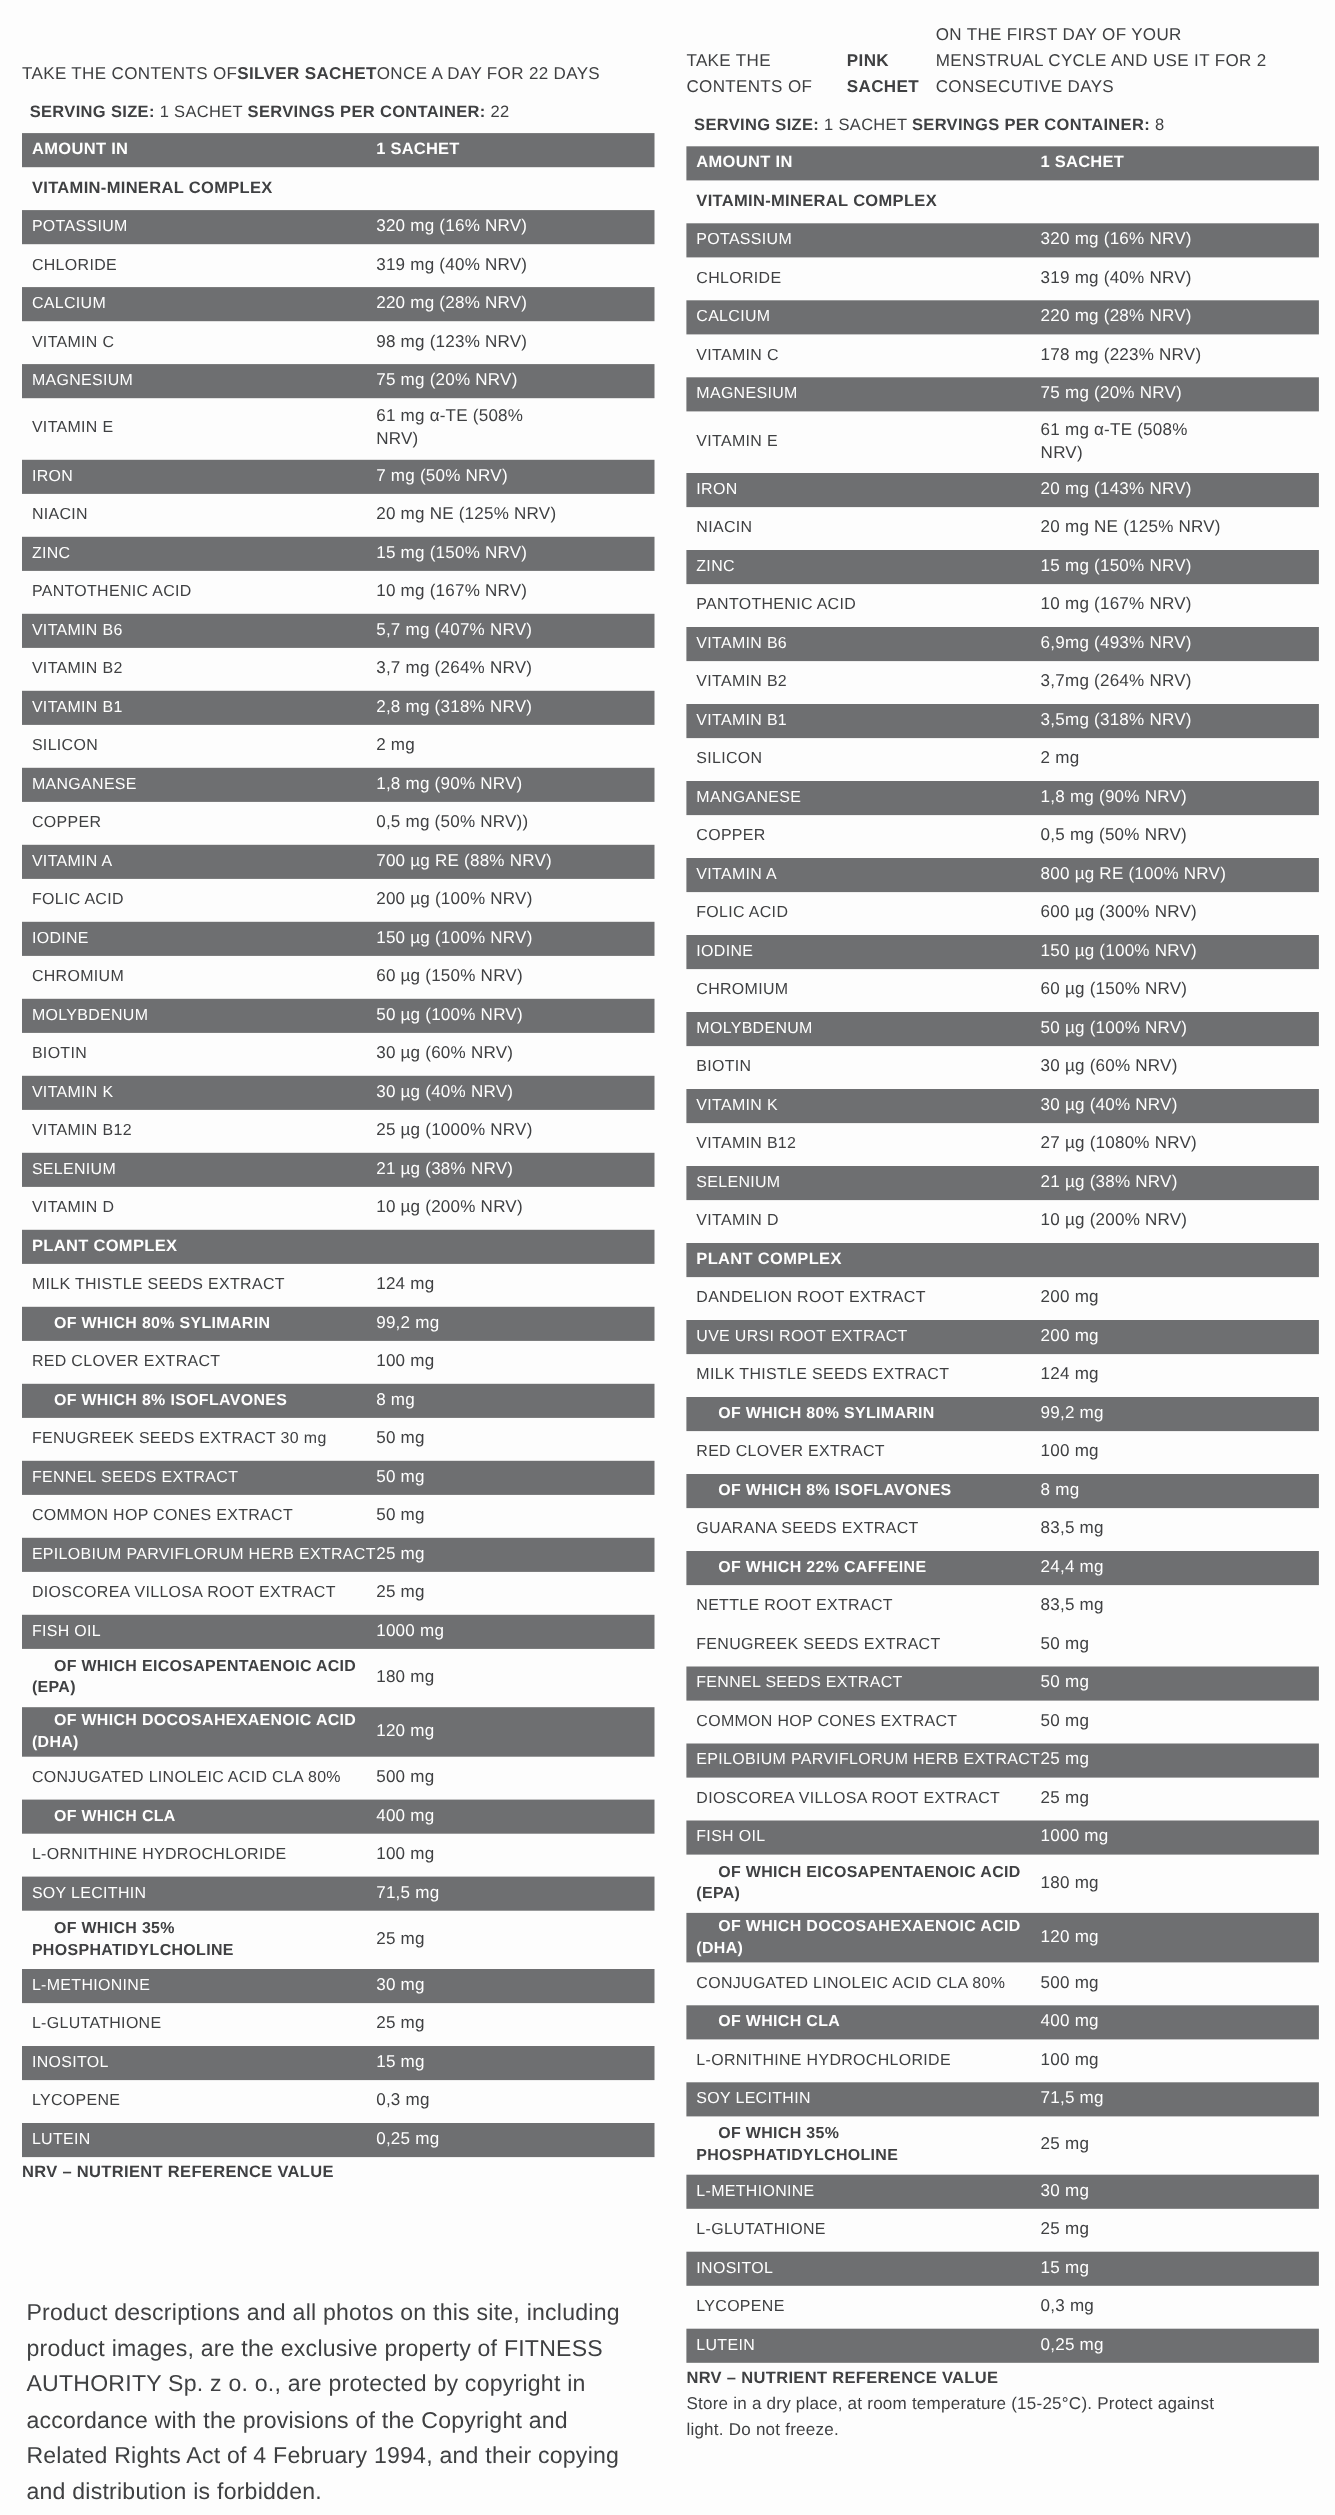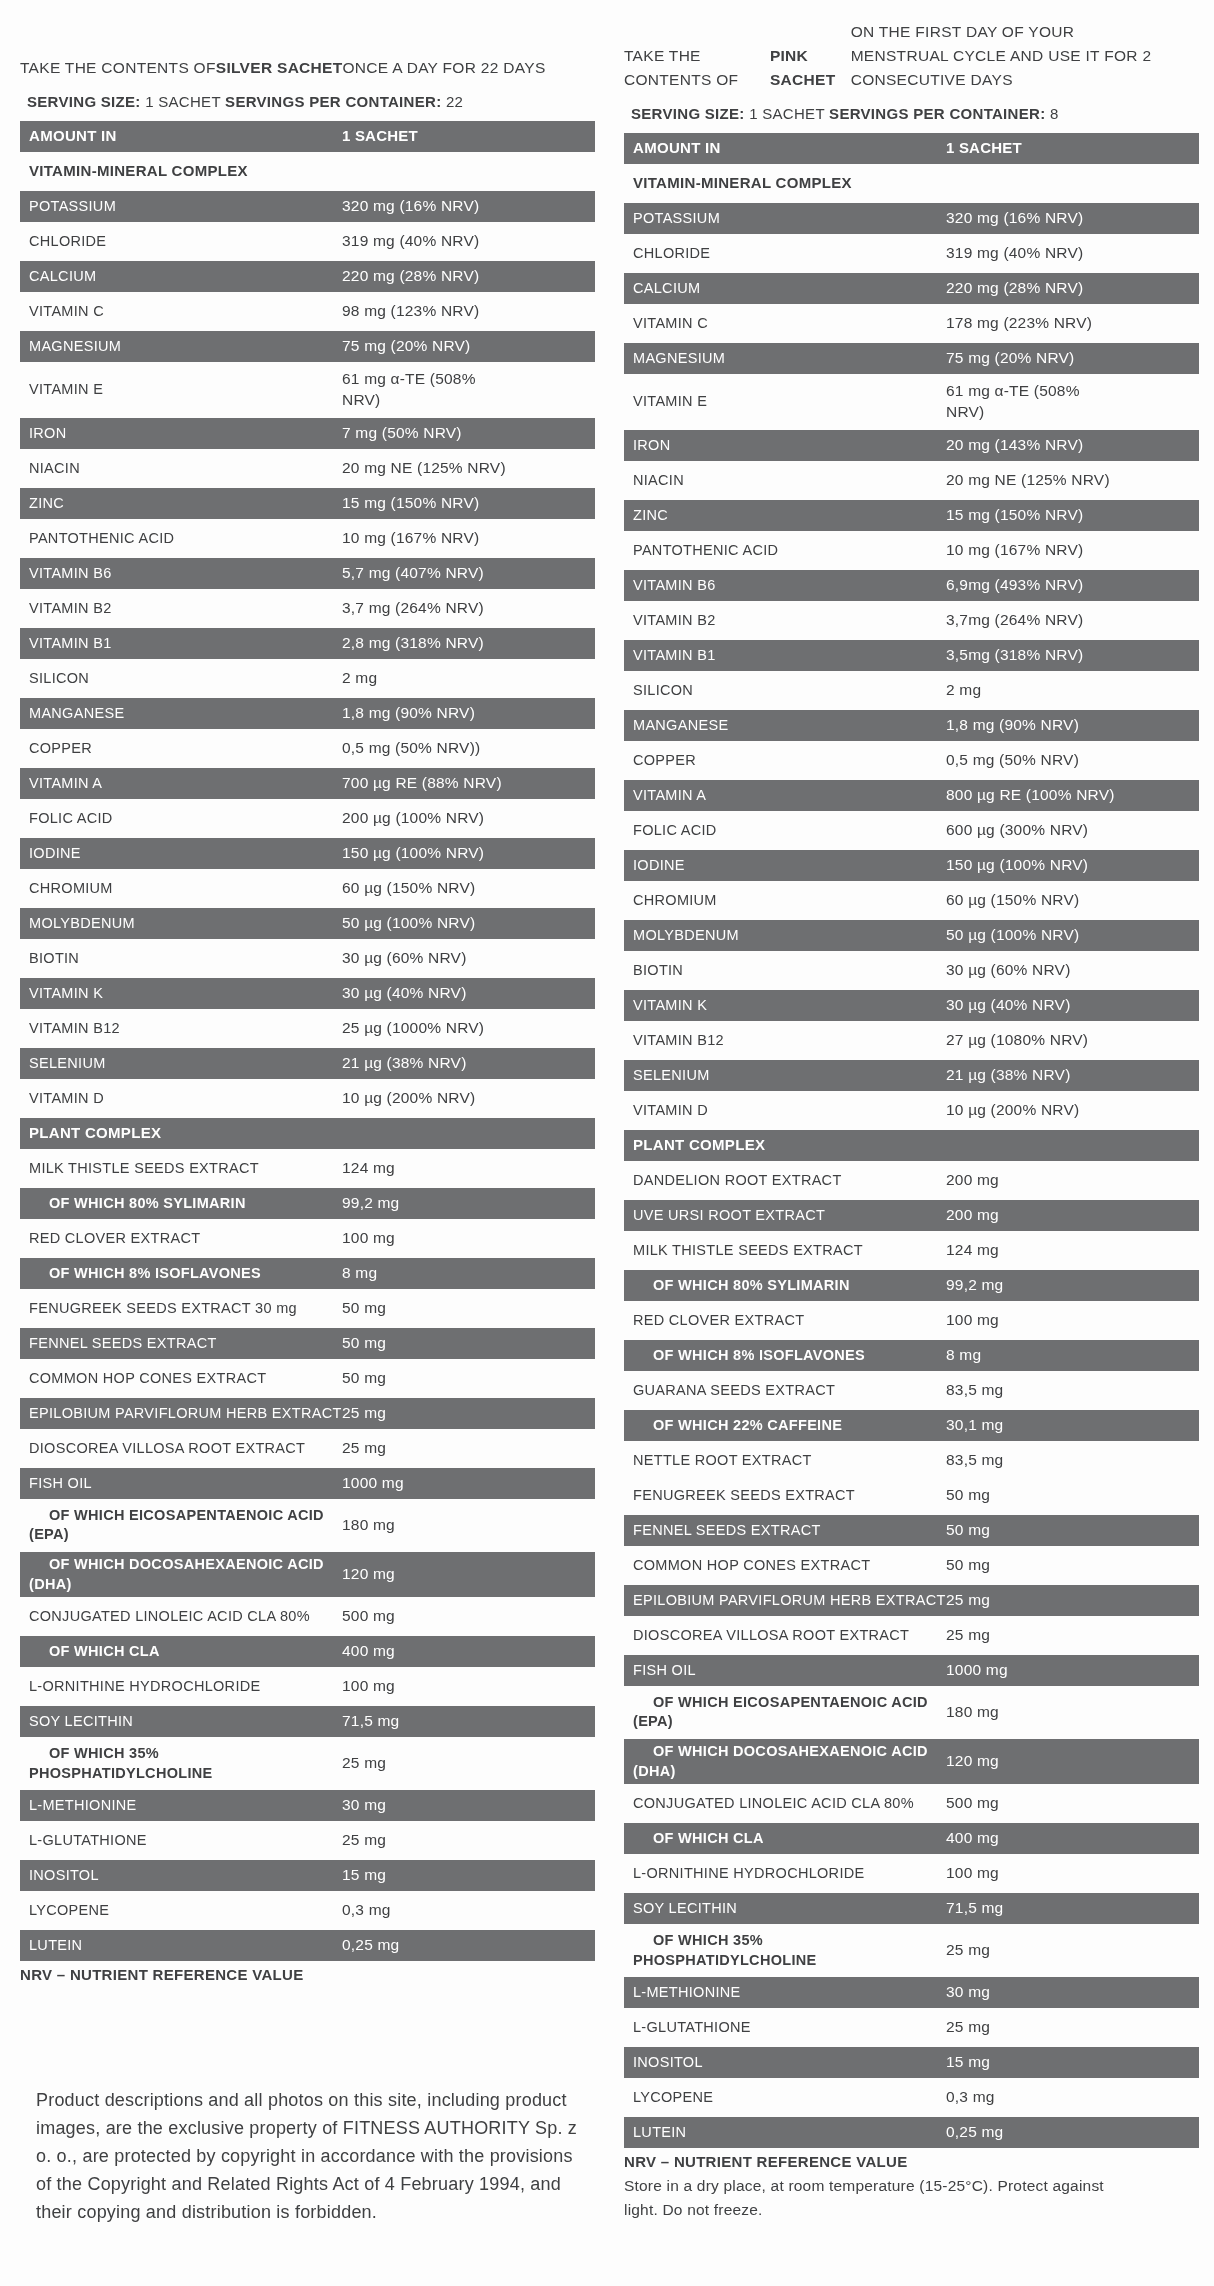--- a/index.html
+++ b/index.html
@@ -42,22 +42,22 @@
   }
   .row.head .lbl,.row.head .val{font-weight:bold;font-size:15px;}
   .row.sect .lbl{font-weight:bold;font-size:15px;width:100%;}
   .row.indent .lbl{text-indent:20px;font-weight:bold;}
   .footnote{font-size:15px;letter-spacing:.3px;margin-top:3px;font-weight:bold;}
   .storage{
     font-size:15.5px;line-height:1.5;letter-spacing:.2px;
     margin-top:4px;white-space:pre-line;
   }
   .copyright{
-    font-size:18px;line-height:1.55;letter-spacing:.2px;
-    margin:104px 16px 0;
+    font-size:21px;line-height:1.55;letter-spacing:.2px;
+    margin:104px 4px 0;
   }
 </style>
 </head>
 <body>
 
 <div class="page">
 
   <section class="col">
     <div class="intro"><span>TAKE THE CONTENTS OF </span><b>SILVER SACHET</b><span> ONCE A DAY FOR 22 DAYS</span></div>
     <div class="serving"><b>SERVING SIZE:</b> <span>1 SACHET</span> <b>SERVINGS PER CONTAINER:</b> <span>22</span></div>
@@ -415,21 +415,21 @@
         <div class="row gray indent">
           <span class="lbl">OF WHICH 8% ISOFLAVONES</span>
           <span class="val">8 mg</span>
         </div>
         <div class="row white">
           <span class="lbl">GUARANA SEEDS EXTRACT</span>
           <span class="val">83,5 mg</span>
         </div>
         <div class="row gray indent">
           <span class="lbl">OF WHICH 22% CAFFEINE</span>
-          <span class="val">30,1 mg</span>
+          <span class="val">24,4 mg</span>
         </div>
         <div class="row white">
           <span class="lbl">NETTLE ROOT EXTRACT</span>
           <span class="val">83,5 mg</span>
         </div>
         <div class="row white">
           <span class="lbl">FENUGREEK SEEDS EXTRACT</span>
           <span class="val">50 mg</span>
         </div>
         <div class="row gray">

